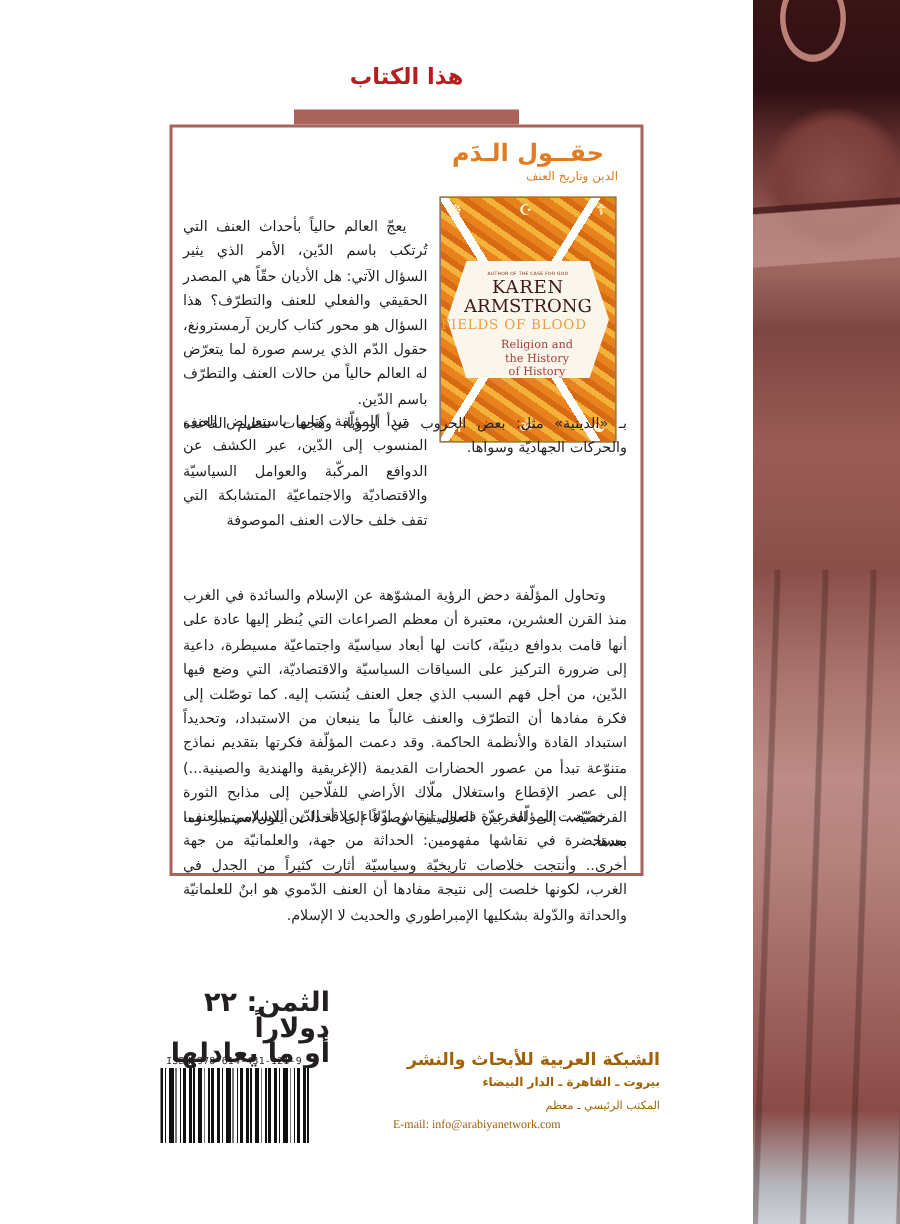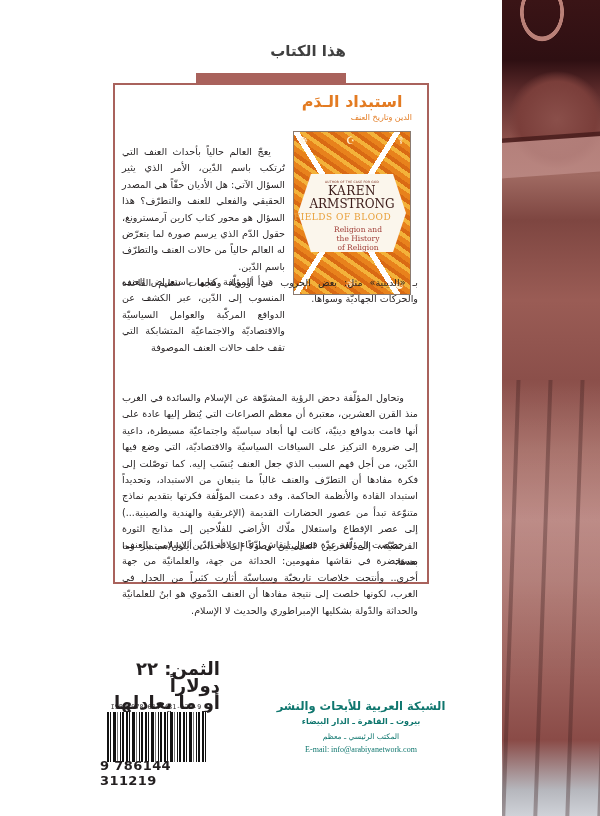--- a/index.html
+++ b/index.html
@@ -22,22 +22,22 @@
     transform: skewY(-4deg);
   }
   .painting::after {
     content: ""; position: absolute; left: 0; top: 380px; width: 98px; height: 436px;
     background:
       repeating-linear-gradient(92deg, transparent 0 14px, rgba(60,30,30,0.35) 15px 18px, transparent 19px 32px),
       linear-gradient(180deg, transparent 0, rgba(255,255,255,0.08) 200px, transparent 300px);
   }
 
   .section-title {
-    position: absolute; left: 196px; top: 42px; width: 150px; text-align: right;
-    font-size: 15px; font-weight: bold; direction: rtl; color: #404040;
+    position: absolute; left: 196px; top: 42px; width: 150px; text-align: center;
+    font-size: 15px; font-weight: bold; direction: rtl; color: #b91c1c;
   }
   .title-bar {
     position: absolute; left: 196px; top: 73px; width: 150px; height: 11px;
     background: #a9625c;
   }
   .frame {
     position: absolute; left: 113px; top: 83px; width: 312px; height: 497px;
     border: 2px solid #a9625c; background: #fff;
   }
 
@@ -88,53 +88,53 @@
   .isbn-text { font-family: "DejaVu Sans Mono", monospace; font-size: 6.5px; text-align: center; color: #231f20; letter-spacing: 0.2px; }
   .bars {
     height: 50px; margin: 1px 0 0 7px; width: 100px;
     background: repeating-linear-gradient(90deg,
       #111 0 2px, #fff 2px 3px, #111 3px 4px, #fff 4px 6px, #111 6px 9px, #fff 9px 10px,
       #777 10px 11px, #fff 11px 13px, #111 13px 14px, #fff 14px 15px, #111 15px 17px, #fff 17px 19px);
   }
   .barcode-digits { font-family: "DejaVu Sans", sans-serif; font-size: 13px; font-weight: bold; margin-top: -4px; letter-spacing: 0.4px; background: transparent; color: #231f20; }
 
   .publisher {
-    position: absolute; left: 272px; top: 698px; width: 178px; direction: rtl; text-align: center; color: #0f766e;
+    position: absolute; left: 262px; top: 698px; width: 178px; direction: rtl; color: #a16207;
   }
   .pub-name { font-size: 11.5px; font-weight: bold; line-height: 17px; }
   .pub-cities { font-size: 8px; font-weight: bold; line-height: 14px; }
   .pub-office { font-size: 7.5px; line-height: 14px; margin-top: 1px; }
   .pub-phone { font-size: 7.5px; line-height: 12px; }
   .pub-email { font-family: "Liberation Serif", serif; font-size: 8px; line-height: 12px; direction: ltr; }
 </style>
 </head>
 <body>
 
 <div class="painting"></div>
 
 <div class="section-title">هذا الكتاب</div>
 <div class="title-bar"></div>
 <div class="frame"></div>
 
 <div class="cover">
-  <div class="cover-ar-title">استبداد الـدَم</div>
+  <div class="cover-ar-title">حقــول الـدَم</div>
   <div class="cover-ar-sub">الدين وتاريخ العنف</div>
   <div class="cover-art">
     <span class="cover-symbol" style="left:5px;top:3px;">☸</span>
     <span class="cover-symbol" style="left:52px;top:3px;">☪</span>
     <span class="cover-symbol" style="right:6px;top:3px;">☦</span>
     <div class="cover-hex"></div>
     <div class="cover-author-note">AUTHOR OF THE CASE FOR GOD</div>
     <div class="cover-author1">KAREN</div>
     <div class="cover-author2">ARMSTRONG</div>
     <div class="cover-en-title">FIELDS OF BLOOD</div>
     <div class="cover-en-sub">
       <div>Religion and</div>
       <div>the History</div>
-      <div>of Religion</div>
+      <div>of History</div>
     </div>
     <span class="cover-symbol" style="left:8px;bottom:3px;">✝</span>
     <span class="cover-symbol" style="left:52px;bottom:3px;">ॐ</span>
     <span class="cover-symbol" style="right:6px;bottom:3px;">☯</span>
   </div>
 </div>
 
 <div class="body-text p1 indent">يعجّ العالم حالياً بأحداث العنف التي تُرتكب باسم الدّين، الأمر الذي يثير السؤال الآتي: هل الأديان حقّاً هي المصدر الحقيقي والفعلي للعنف والتطرّف؟ هذا السؤال هو محور كتاب كارين آرمسترونغ، حقول الدّم الذي يرسم صورة لما يتعرّض له العالم حالياً من حالات العنف والتطرّف باسم الدّين.</div>
 <div class="body-text p2 indent">تبدأ المؤلّفة كتابها باستعراض العنف المنسوب إلى الدّين، عبر الكشف عن الدوافع المركّبة والعوامل السياسيّة والاقتصاديّة والاجتماعيّة المتشابكة التي تقف خلف حالات العنف الموصوفة</div>
 <div class="body-text p2-wide">بـ «الدينية» مثل: بعض الحروب في أوروبا، وهجمات تنظيم القاعدة والحركات الجهاديّة وسواها.</div>
@@ -142,21 +142,20 @@
 <div class="body-text p4 indent">خصّصت المؤلّفة عدّة فصول لنقاش ادّعاء علاقة الدّين الإسلامي بالعنف، مستحضرة في نقاشها مفهومين: الحداثة من جهة، والعلمانيّة من جهة أخرى.. وأنتجت خلاصات تاريخيّة وسياسيّة أثارت كثيراً من الجدل في الغرب، لكونها خلصت إلى نتيجة مفادها أن العنف الدّموي هو ابنٌ للعلمانيّة والحداثة والدّولة بشكليها الإمبراطوري والحديث لا الإسلام.</div>
 
 <div class="price">
   <div>الثمن: ٢٢ دولاراً</div>
   <div>أو ما يعادلها</div>
 </div>
 
 <div class="barcode-box">
   <div class="isbn-text">ISBN 978-614-431-121-9</div>
   <div class="bars"></div>
-  <div class="barcode-digits">9 786144 311219</div>
 </div>
 
 <div class="publisher">
   <div class="pub-name">الشبكة العربية للأبحاث والنشر</div>
   <div class="pub-cities">بيروت ـ القاهرة ـ الدار البيضاء</div>
   <div class="pub-office">المكتب الرئيسي ـ معظم</div>
   <div class="pub-email">E-mail: info@arabiyanetwork.com</div>
 </div>
 
 </body></html>

